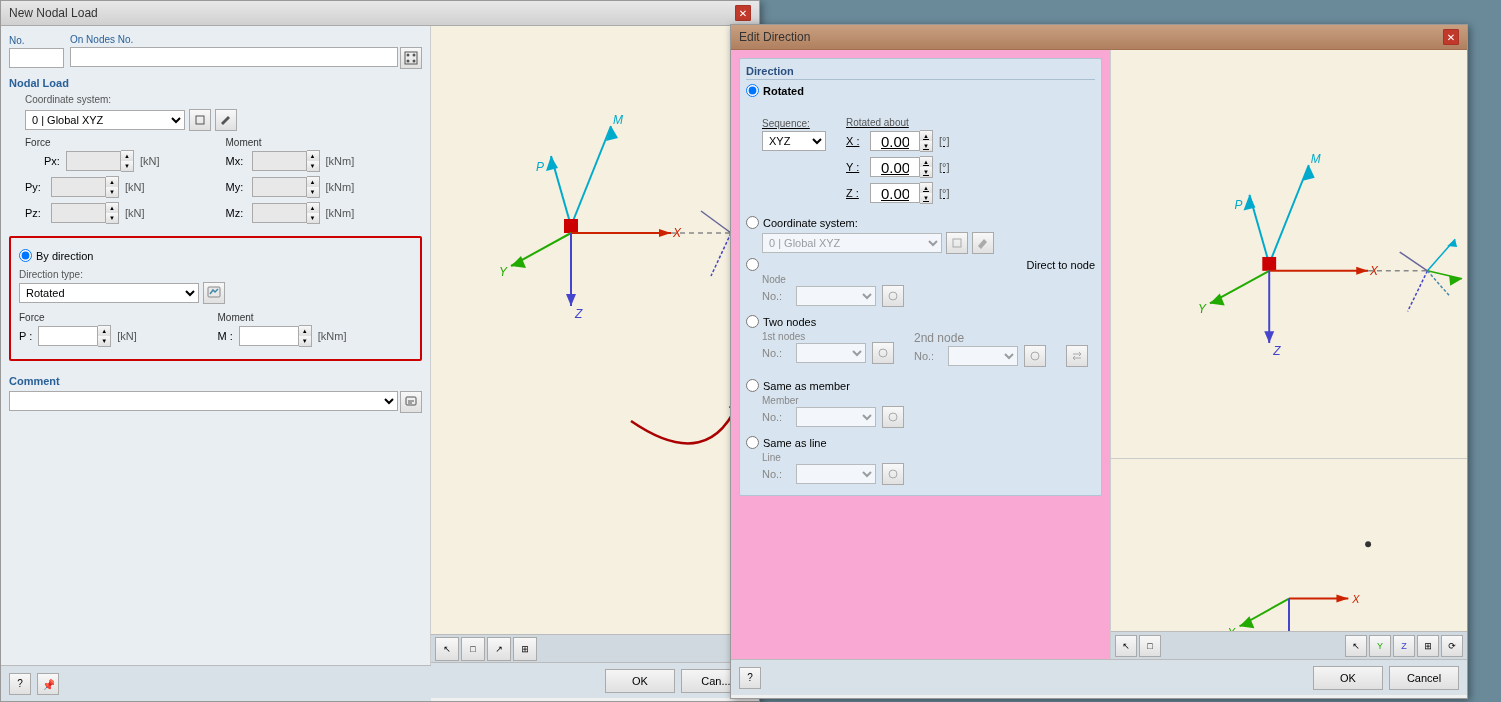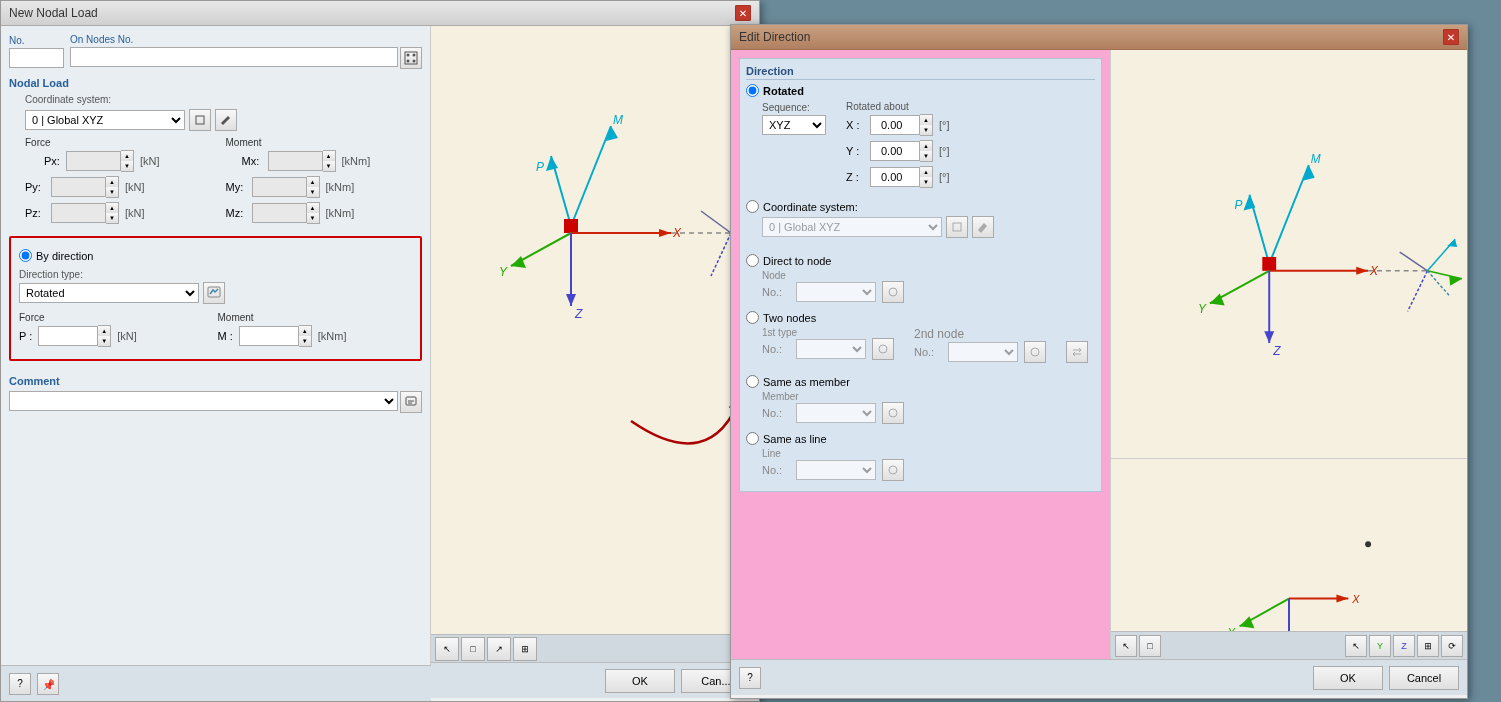--- a/index.html
+++ b/index.html
@@ -115,21 +115,21 @@
     .spin-input {
       display: flex;
       align-items: center;
     }
 
     .spin-input input {
       width: 55px;
       border: 1px solid #aaa;
       background: white;
       padding: 1px 10px;
-      font-size: 11px;
+      font-size: 15px;
       height: 20px;
     }
 
     .spin-arrows {
       display: flex;
       flex-direction: column;
       border: 1px solid #aaa;
       border-left: none;
     }
 
@@ -292,21 +292,21 @@
                   <button>▲</button>
                   <button>▼</button>
                 </div>
               </div>
             <span class="unit-label">[kN]</span>
           </div>
         </div>
         <div>
           <div style="font-size:10px;color:#333;margin-bottom:2px;">Moment</div>
           <div class="field-row">
-            <span style="min-width:20px;margin-left:16px;">Mx:</span>
+            <span style="min-width:20px;">Mx:</span>
             <div class="spin-input">
                 <input type="text" class="disabled-input" style="">
                 <div class="spin-arrows">
                   <button>▲</button>
                   <button>▼</button>
                 </div>
               </div>
             <span class="unit-label">[kNm]</span>
           </div>
           <div class="field-row">
@@ -483,21 +483,21 @@
     <div style="width:380px;padding:8px;flex-shrink:0;background:#f9a8d4;border-right:1px solid #ccc;overflow-y:auto;">
 
       <div class="dir-section">
         <div class="dir-section-title">Direction</div>
 
         <div class="radio-row" style="font-weight:bold;">
           <input type="radio" name="dir-type" checked="" style="">
           <span>Rotated</span>
         </div>
 
-        <div style="margin-left:16px;margin-top:4px;">
+        <div style="margin-left:16px;margin-top:20px;text-decoration:underline;">
           <div style="display:flex;gap:20px;align-items:flex-start;">
             <div>
               <label style="font-size:10px;color:#555;">Sequence:</label>
               <div style="margin-top:2px;">
                 <select class="select-ctrl" style="width:64px;">
                   <option value="XYZ">XYZ</option>
                 </select>
               </div>
             </div>
             <div>
@@ -552,21 +552,21 @@
                 <rect x="2" y="2" width="8" height="8" fill="none" stroke="#aaa"></rect>
               </svg>
           </button>
           <button class="icon-btn">
             <svg width="12" height="12" viewBox="0 0 12 12">
                 <path d="M1 9 L7 2 L10 5 L4 12 Z" fill="#aaa"></path>
               </svg>
           </button>
         </div>
 
-        <div class="radio-row" style="margin-top:16px;">
+        <div class="radio-row" style="margin-top:4px;justify-content:space-between;">
           <input type="radio" name="dir-type" style="">
           <span>Direct to node</span>
         </div>
         <div style="margin-left:16px;">
           <div style="font-size:10px;color:#888;">Node</div>
           <div class="field-row">
             <span style="min-width:28px;color:#888;">No.:</span>
             <select class="select-ctrl" style="width:80px;" disabled=""></select>
             <button class="icon-btn" disabled="">
               <svg width="12" height="12" viewBox="0 0 12 12">
@@ -575,21 +575,21 @@
             </button>
           </div>
         </div>
 
         <div class="radio-row" style="margin-top:8px;">
           <input type="radio" name="dir-type" style="">
           <span>Two nodes</span>
         </div>
         <div style="margin-left:16px;display:flex;gap:20px;">
           <div>
-            <div style="font-size:10px;color:#888;">1st type</div>
+            <div style="font-size:10px;color:#888;">1st nodes</div>
             <div class="field-row">
               <span style="min-width:28px;color:#888;">No.:</span>
               <select class="select-ctrl" style="width:70px;" disabled=""></select>
               <button class="icon-btn">
                 <svg width="12" height="12" viewBox="0 0 12 12">
                     <circle cx="6" cy="6" r="4" fill="none" stroke="#aaa"></circle>
                   </svg>
               </button>
             </div>
           </div>

